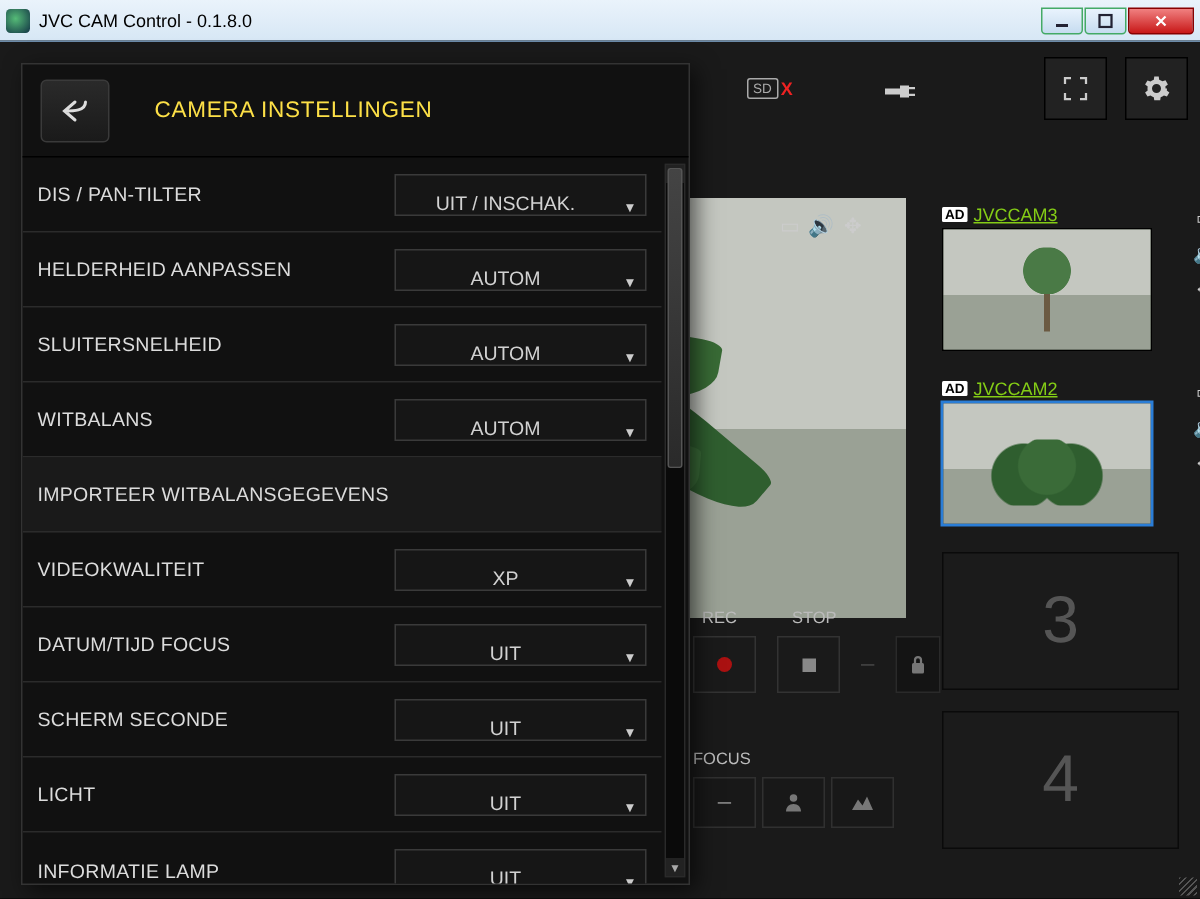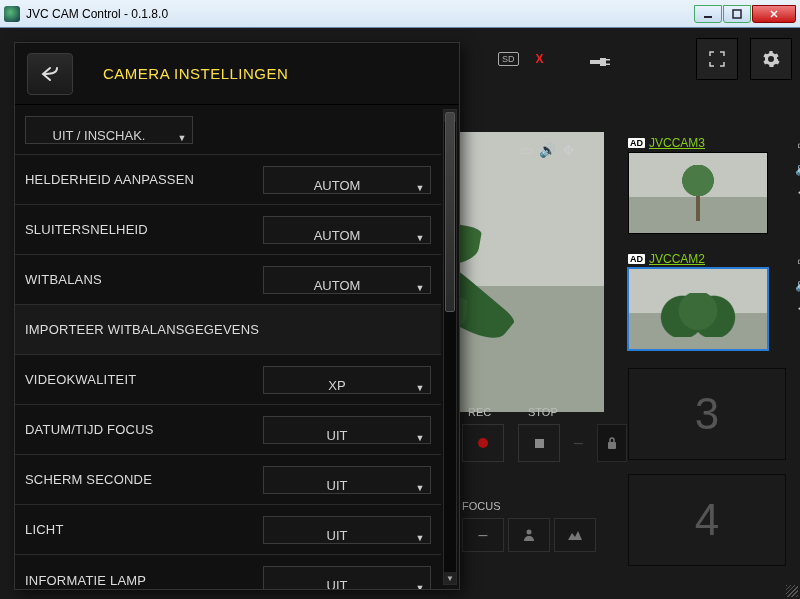--- a/index.html
+++ b/index.html
@@ -12,21 +12,21 @@
 .winbtns { display: flex; }
 .winbtn { width: 28px; height: 18px; margin-left: 1px; border: 1px solid #4a6; border-radius: 0 0 3px 3px; background: linear-gradient(#e9f3fd, #c6dcf0); display: flex; align-items: center; justify-content: center; font-size: 10px; cursor: pointer; }
 .winbtn.close { width: 44px; background: linear-gradient(#f08080, #c81818); border-color: #800; color: #fff; }
 .winbtn svg { width: 10px; height: 10px; }
 
 
 .app { position: relative; width: 800px; height: 571px; background: #1a1a1a; }
 
 
 .toprow { position: absolute; top: 8px; right: 8px; left: 460px; height: 46px; display: flex; align-items: center; justify-content: flex-end; gap: 12px; }
-.sdbadge { position: absolute; left: 498px; top: 24px; display: flex; align-items: center; gap: 17px; }
+.sdbadge { position: absolute; left: 498px; top: 24px; display: flex; align-items: center; gap: 2px; }
 .sdbadge .sd { border: 1px solid #aaa; color: #aaa; font-size: 9px; padding: 1px 3px; border-radius: 2px; }
 .sdbadge .x { color: #e22; font-weight: bold; font-size: 12px; }
 .plugicon { position: absolute; left: 590px; top: 26px; width: 24px; height: 12px; }
 .iconbtn { width: 42px; height: 42px; background: #222; border: 1px solid #000; display: flex; align-items: center; justify-content: center; cursor: pointer; }
 
 
 .preview-icons { position: absolute; left: 520px; top: 114px; display: flex; gap: 6px; }
 .preview-icons span { color: #ccc; font-size: 14px; }
 
 
@@ -250,20 +250,21 @@
       <div class="backbtn">
         <svg viewBox="0 0 22 16">
             <path d="M11 2 L4 8 L11 14 M4 8 C 10 8 18 8 18 2" fill="none" stroke="#ddd" stroke-width="2" stroke-linecap="round"></path>
           </svg>
       </div>
       <div class="panel-title">CAMERA INSTELLINGEN</div>
     </div>
     <div class="panel-body">
       <div class="settings">
         <div class="row">
+          <div class="label">DIS / PAN-TILTER</div>
           <div class="dropdown">
               <span class="val">UIT / INSCHAK.</span>
               <span class="care">▼</span>
             </div>
         </div>
         <div class="row">
           <div class="label">HELDERHEID AANPASSEN</div>
           <div class="dropdown">
               <span class="val">AUTOM</span>
               <span class="care">▼</span>

